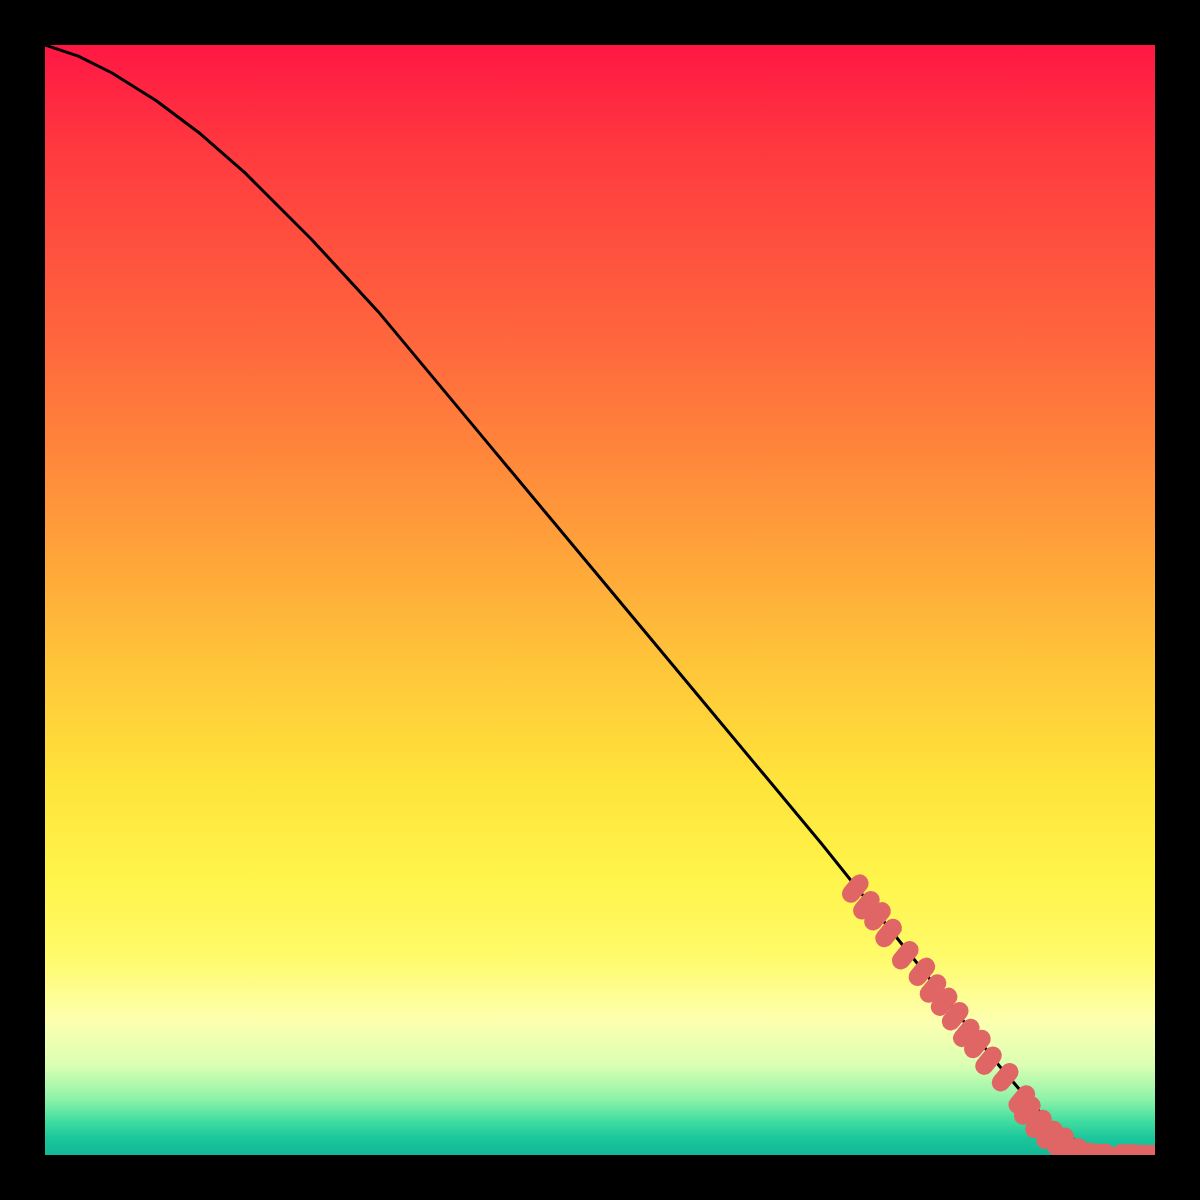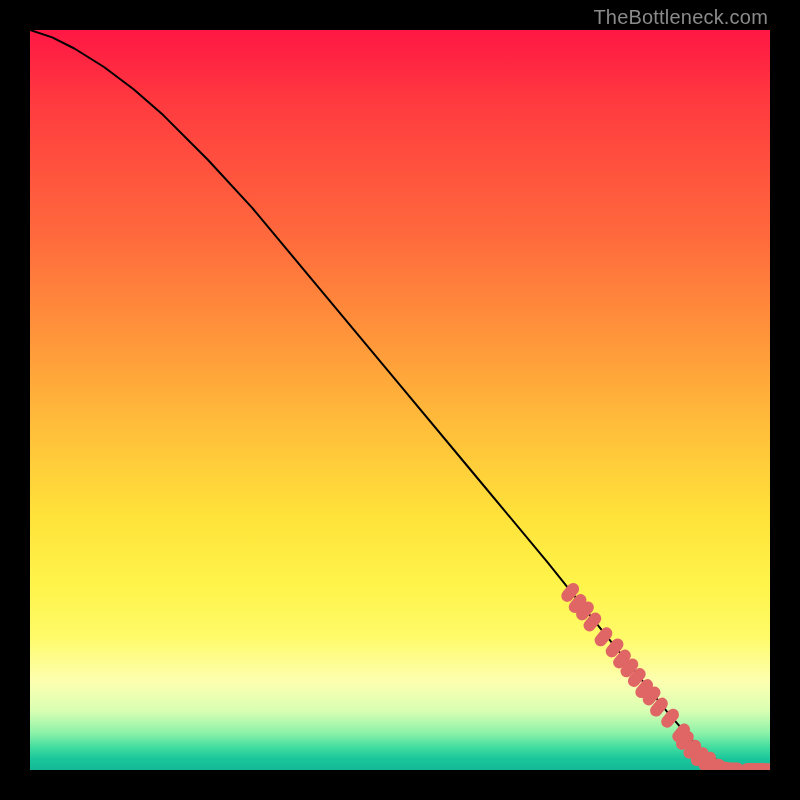--- a/index.html
+++ b/index.html
@@ -59,21 +59,20 @@
     font-size: 20px;
     letter-spacing: 0.2px;
     user-select: none;
   }
 </style>
 </head>
 <body>
 
 <div class="stage">
 
-  <div class="watermark">TheBottleneck.com</div>
 
   <div class="plot">
     <div class="gradient"></div>
 
     <svg class="svg-layer" viewBox="0 0 740 740" preserveAspectRatio="none">
       <g>
         <path id="curve-path" fill="none" stroke="#000" stroke-width="2" stroke-linecap="round" stroke-linejoin="round" d="M0.0 0.0 L22.2 7.4 L44.4 18.5 L74.0 37.0 L103.6 59.2 L133.2 85.1 L177.6 129.5 L222.0 177.6 L296.0 266.4 L370.0 355.2 L444.0 444.0 L518.0 532.8 L577.2 606.8 L606.8 643.8 L636.4 680.8 L658.6 706.7 L673.4 721.5 L688.2 731.1 L703.0 736.3 L717.8 738.5 L740.0 740.0"></path>
       </g>
       <g id="points-layer">
           <line x1="537.3" y1="565.9" x2="543.1" y2="558.9" stroke="#e06666" stroke-width="12" stroke-linecap="round"></line>

